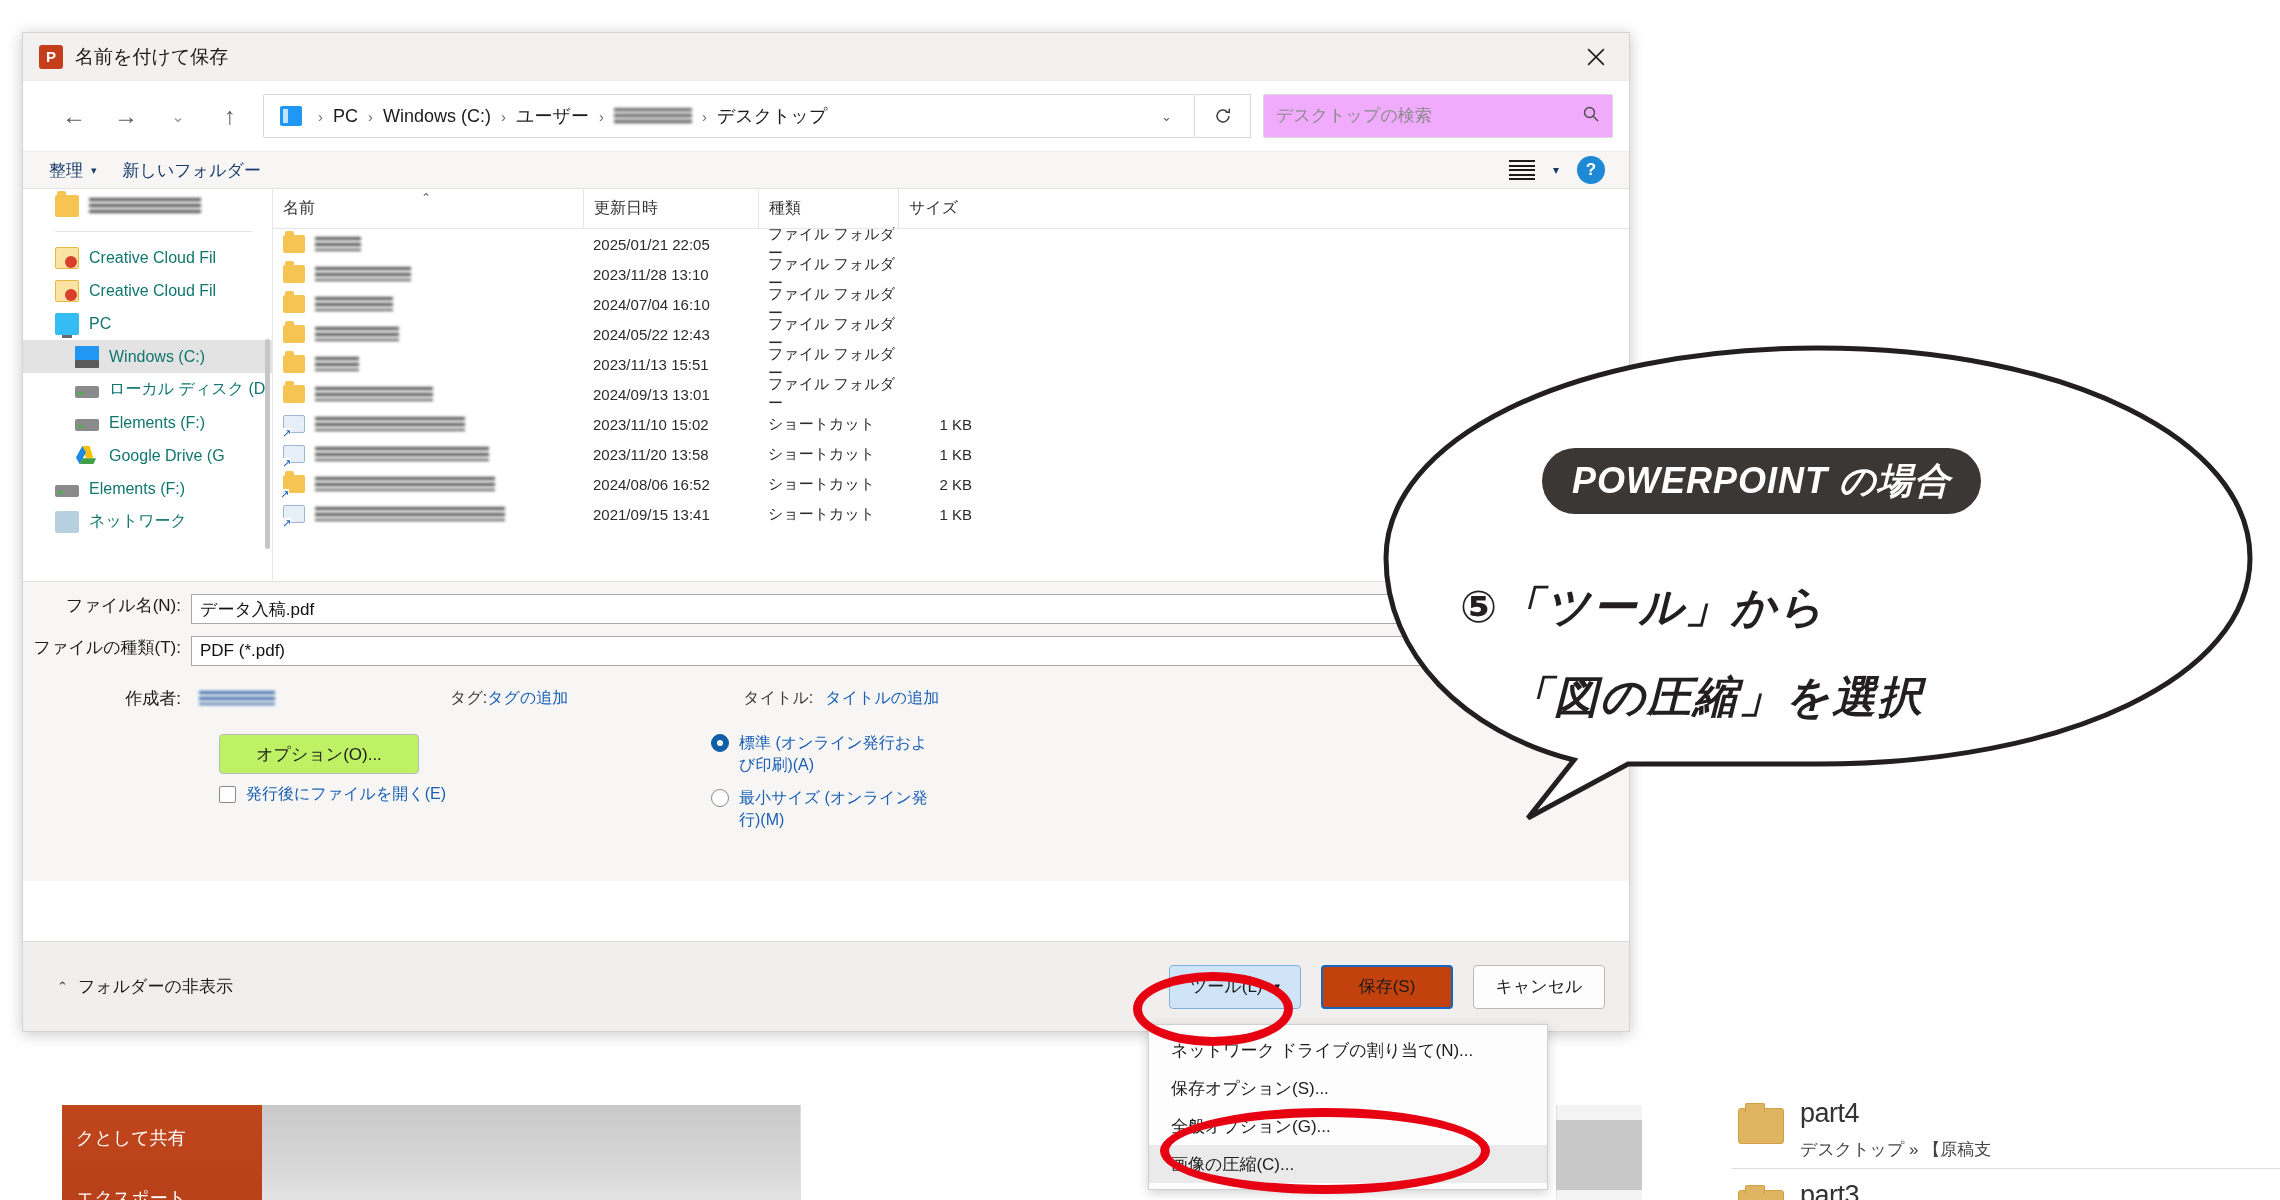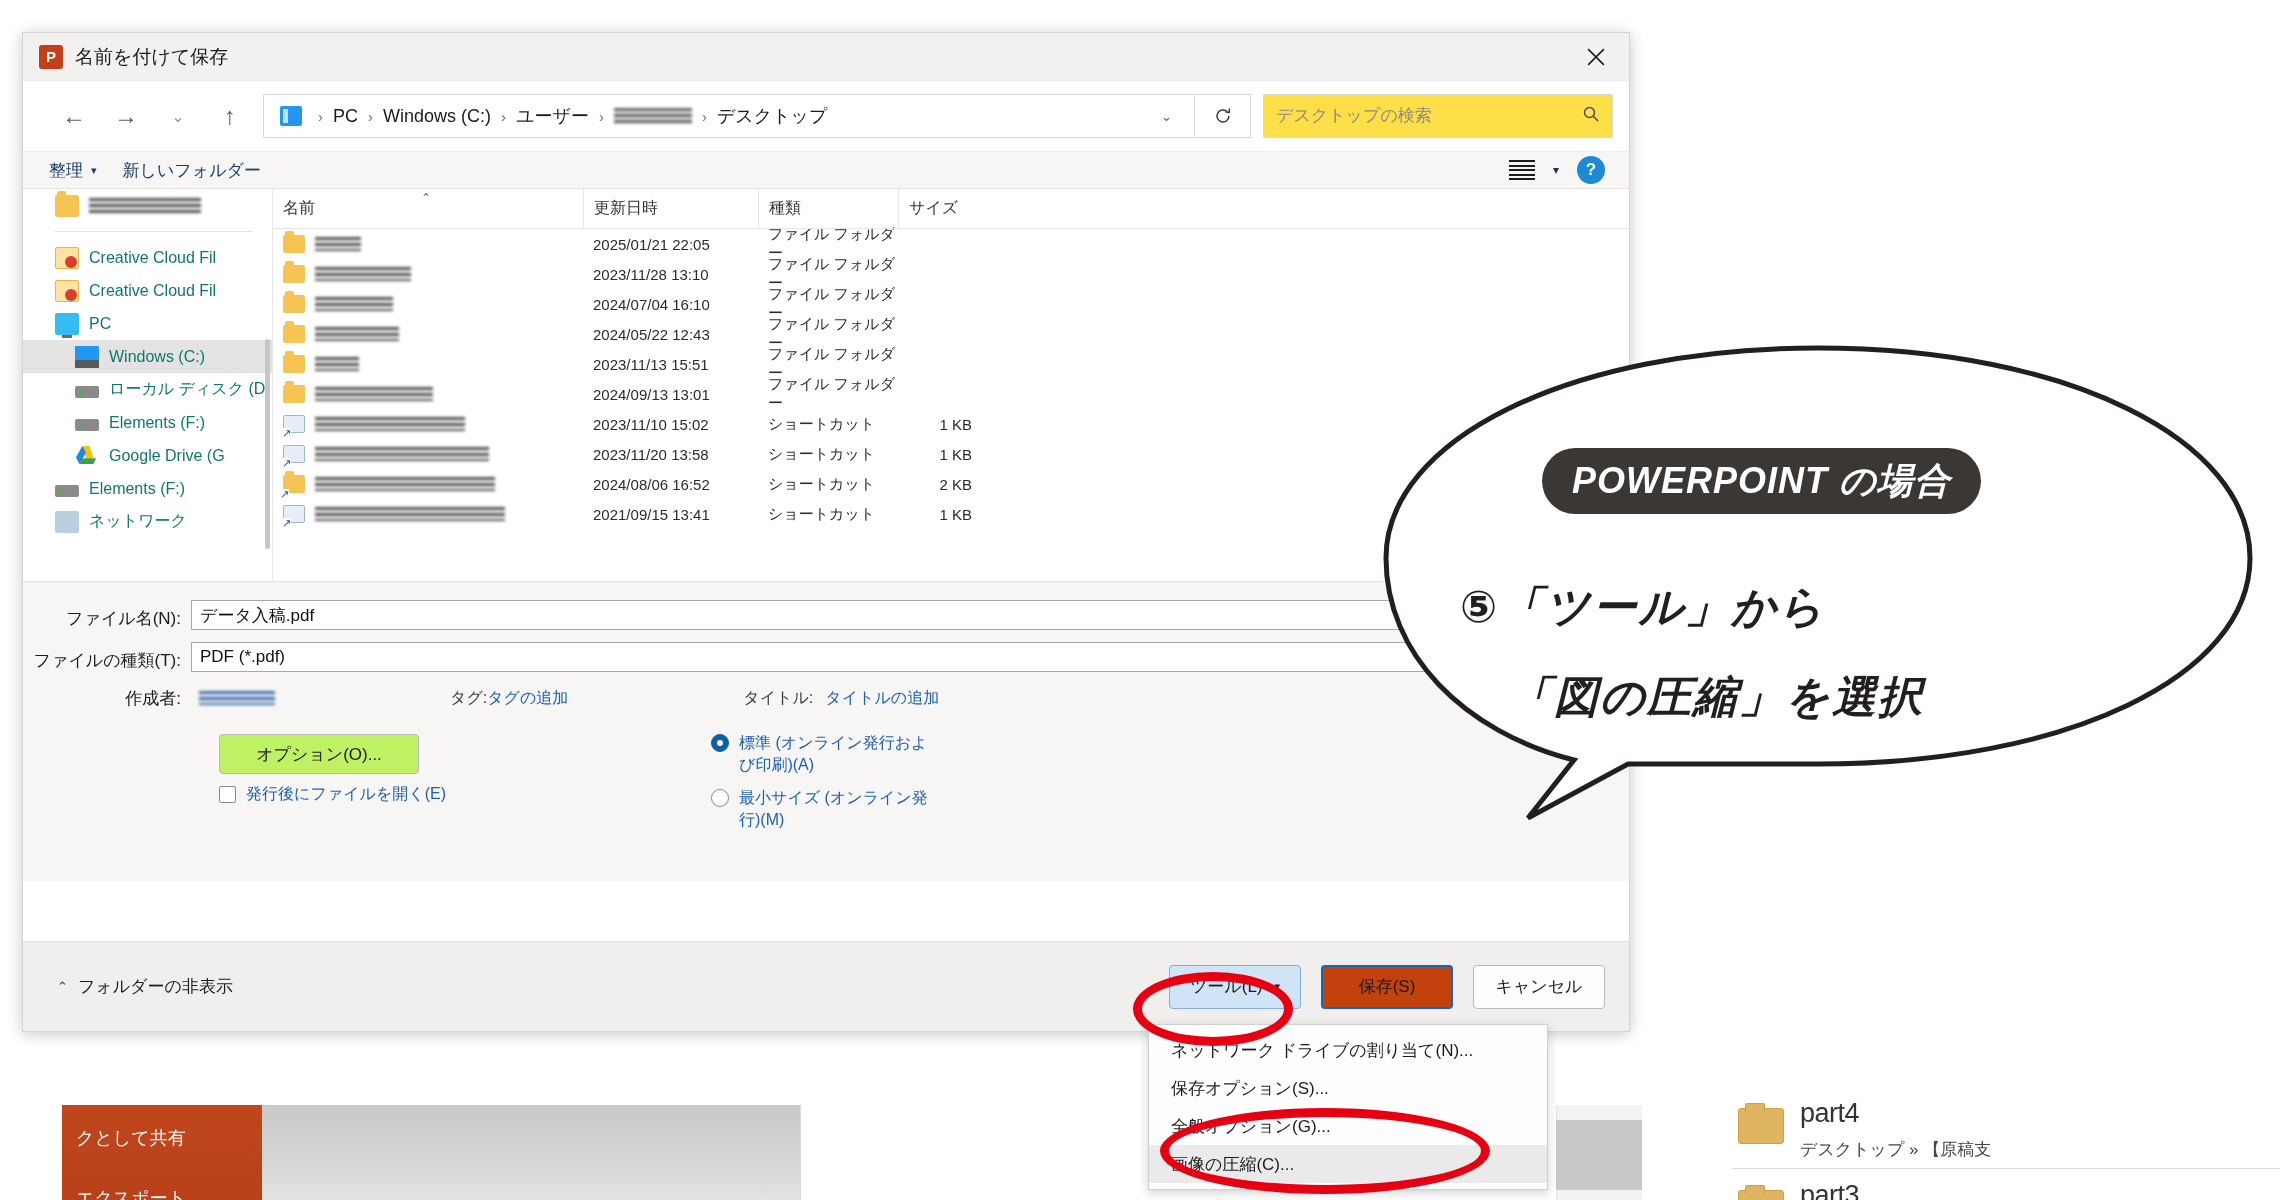--- a/index.html
+++ b/index.html
@@ -93,21 +93,21 @@
     background: repeating-linear-gradient(180deg,#4a4a4a 0 3px,#d8d8d8 3px 6px);
     filter: blur(1.6px); opacity:.85;
   }
   .addr-chev { margin-left:auto; color:#5a5a5a; font-size:13px; padding:0 14px; }
   .refresh-btn {
     width:56px; height:44px; border:1px solid #d8d8d8; border-left:none; background:#fff;
     display:flex; align-items:center; justify-content:center; flex:0 0 auto;
   }
   .searchbox {
     width:350px; height:44px; margin-left:12px; margin-right:16px; border:1px solid #d8d8d8;
-    background:#fde047; display:flex; align-items:center; padding:0 12px; flex:0 0 auto; border-radius:2px;
+    background:#f0abfc; display:flex; align-items:center; padding:0 12px; flex:0 0 auto; border-radius:2px;
   }
   .searchbox input {
     border:none; outline:none; flex:1 1 auto; font-size:17px; color:#6a6a6a;
     font-family:"Liberation Sans", sans-serif; background:transparent;
   }
   .searchbox input::placeholder { color:#8a8a8a; }
 
   
   .toolbar {
     position:relative; height:38px; background:#f7f6f5; border-top:1px solid #eee; border-bottom:1px solid #e4e2e0;
@@ -184,21 +184,21 @@
   .f-ico.folder-sc::before { content:""; position:absolute; left:2px; top:-4px; width:9px; height:5px; background:#f5c452; border-radius:2px 2px 0 0;}
   .f-ico.folder-sc::after { content:"↗"; position:absolute; left:-3px; bottom:-6px; font-size:11px; color:#1a5fb4; background:#fff; line-height:10px; }
   .f-redact {
     display:inline-block; height:14px;
     background: repeating-linear-gradient(180deg,#3a3a3a 0 3px,#f2f2f2 3px 6px);
     filter: blur(1.7px); opacity:.88;
   }
 
   
   .form-area { position:relative; background:#f7f6f5; border-top:1px solid #e4e2e0; padding-top:12px; height:300px; }
-  .frm-row { display:flex; align-items:flex-end; height:36px; margin-bottom:6px; }
+  .frm-row { display:flex; align-items:flex-start; height:36px; margin-bottom:6px; }
   .frm-label { width:168px; text-align:right; font-size:17px; color:#1b1b1b; padding-right:10px; }
   .frm-input {
     flex:1 1 auto; margin-right:16px; height:30px; border:1px solid #a8a8a8; background:#fff;
     display:flex; align-items:center; padding:0 8px; font-size:17px; color:#111;
   }
   .meta-row { display:flex; align-items:center; height:40px; margin-top:4px; font-size:16px; }
   .meta-label { color:#3a3a3a; }
   .meta-link { color:#1a5fb4; }
   .meta-redact {
     display:inline-block; width:76px; height:14px; margin-left:8px;

